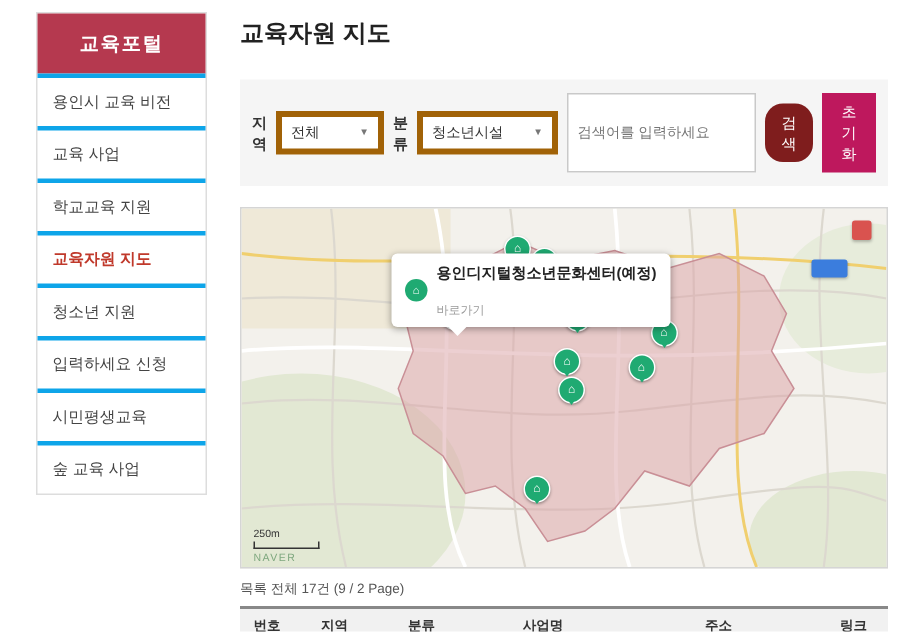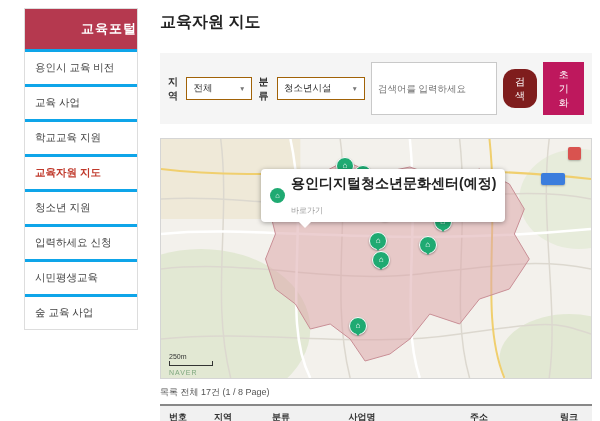--- a/index.html
+++ b/index.html
@@ -2,50 +2,50 @@
 <html><head>
 <meta charset="utf-8">
 <style>
   html,body { margin:0; padding:0; }
   body {
     width:600px; height:421px; overflow:hidden; position:relative;
     background:#ffffff; font-family:"Liberation Sans", sans-serif;
   }
   
   .sidebar { position:absolute; left:24px; top:8px; width:112px; background:#fff; border:1px solid #ddd; }
-  .sidebar-header { background:#b5394f; color:#fff; font-weight:bold; font-size:13px; text-align:right; padding:11px 0; letter-spacing:1px; }
+  .sidebar-header { background:#b5394f; color:#fff; font-weight:bold; font-size:13px; text-align:center; padding:11px 0; letter-spacing:1px; }
   .sidebar-item { padding:9px 10px; font-size:10.5px; color:#444; border-top:3px solid #0ea5e9; cursor:pointer; white-space:nowrap; }
   .sidebar-item.active { color:#c0392b; font-weight:bold; }
   
   .main { position:absolute; left:160px; top:8px; width:432px; }
   .page-title { font-size:16px; font-weight:bold; color:#222; margin:4px 0 20px; }
   .filter-bar { background:#f5f5f5; padding:9px 8px; display:flex; align-items:center; justify-content:center; gap:6px; margin-bottom:14px; }
   .filter-label { font-size:10px; font-weight:bold; color:#333; }
-  .select { background:#fff; border:1px solid #a16207; font-size:9.5px; color:#333; padding:4px 6px; display:flex; align-items:center; justify-content:space-between; gap:8px; min-width:52px; cursor:pointer; }
+  .select { background:#fff; border:4px solid #a16207; font-size:9.5px; color:#333; padding:4px 6px; display:flex; align-items:center; justify-content:space-between; gap:8px; min-width:52px; cursor:pointer; }
   .select.wide { min-width:74px; }
   .caret { font-size:6.5px; color:#777; }
   .search-input { border:1px solid #c9c9c9; font-size:9.5px; padding:20px 6px; width:112px; font-family:"Liberation Sans", sans-serif; color:#333; }
   .btn { border:none; color:#fff; font-size:10px; padding:5.5px 11px; cursor:pointer; font-family:"Liberation Sans", sans-serif; }
   .btn-search { background:#7f1d1d;border-radius:12px; }
   .btn-reset { background:#be185d; }
   
   .map { position:relative; width:430px; height:239px; border:1px solid #d5d5d5; overflow:hidden; background:#f3f1ec; }
   .map svg.basemap { position:absolute; left:0; top:0; width:100%; height:100%; }
   .marker { position:absolute; width:16px; height:16px; background:#1faa72; border:1.5px solid #fff; border-radius:50%;
     display:flex; align-items:center; justify-content:center; color:#fff; font-size:8px; line-height:1;
     transform:translate(-50%,-100%); box-shadow:0 1px 2px rgba(0,0,0,.35); cursor:pointer; z-index:3; }
   .marker::after { content:''; position:absolute; bottom:-5px; left:50%; transform:translateX(-50%);
     border:3px solid transparent; border-top:4px solid #1faa72; }
   .tooltip { position:absolute; left:100px; top:30px; background:#fff; border-radius:4px;
     box-shadow:0 1px 5px rgba(0,0,0,.35); padding:6px 9px; display:flex; gap:6px; align-items:center; z-index:5; }
   .tooltip::after { content:''; position:absolute; left:38px; bottom:-6px;
     border:6px solid transparent; border-top:6px solid #fff; border-bottom:0; }
   .tooltip-pin { width:15px; height:15px; border-radius:50%; background:#1faa72; color:#fff; font-size:7.5px;
     display:flex; align-items:center; justify-content:center; flex:none; }
-  .tooltip-title { font-size:14px; font-weight:bold; color:#222; white-space:nowrap; }
+  .tooltip-title { font-size:10px; font-weight:bold; color:#222; white-space:nowrap; }
   .tooltip-link { font-size:8px; color:#999; margin-top:12px; cursor:pointer; }
   .map-badge { position:absolute; width:13px; height:13px; border-radius:2px; box-shadow:0 1px 2px rgba(0,0,0,.25); z-index:4; }
   .map-badge.red { right:10px; top:8px; background:#d9534f; }
   .map-badge.blue { right:26px; top:34px; background:#3b7ddd; width:24px; height:12px; }
   .scalebar { position:absolute; left:8px; bottom:12px; font-size:7px; color:#333; z-index:4; }
   .scalebar .bar { width:42px; height:4px; border-left:1px solid #333; border-right:1px solid #333; border-bottom:1px solid #333; margin-top:1px; }
   .attribution { position:absolute; left:8px; bottom:2px; font-size:7px; color:#7fa87f; letter-spacing:1px; z-index:4; }
   
   .list-summary { font-size:9px; color:#555; margin:7px 0 5px; }
   table.resource { width:432px; border-collapse:collapse; font-size:9px; table-layout:fixed; }
@@ -154,21 +154,21 @@
     <div class="map-badge red"></div>
     <div class="map-badge blue"></div>
 
     <div class="scalebar">
       <span>250m</span>
       <div class="bar"></div>
     </div>
     <div class="attribution">NAVER</div>
   </div>
 
-  <div class="list-summary">목록 전체 17건 (1 / 8 Page)</div>
+  <div class="list-summary">목록 전체 17건 (9 / 2 Page)</div>
 
   <table class="resource">
     <colgroup>
       <col style="width:36px">
         <col style="width:54px">
         <col style="width:62px">
       <col style="width:100px">
         <col style="width:134px">
         <col style="width:46px">
     </colgroup>

